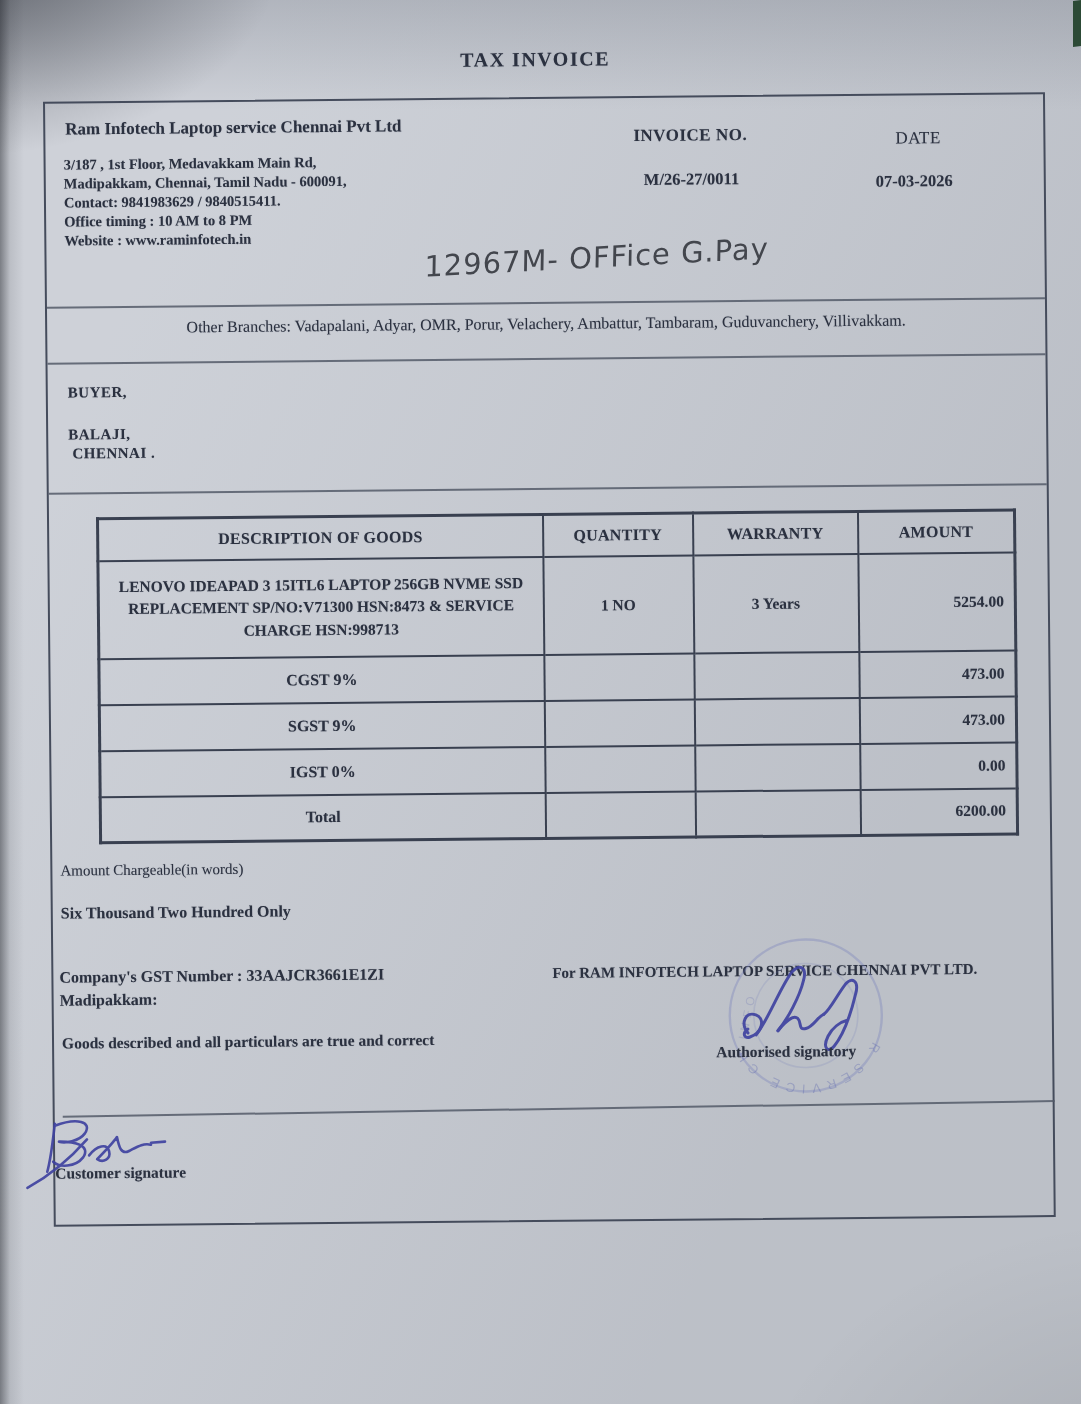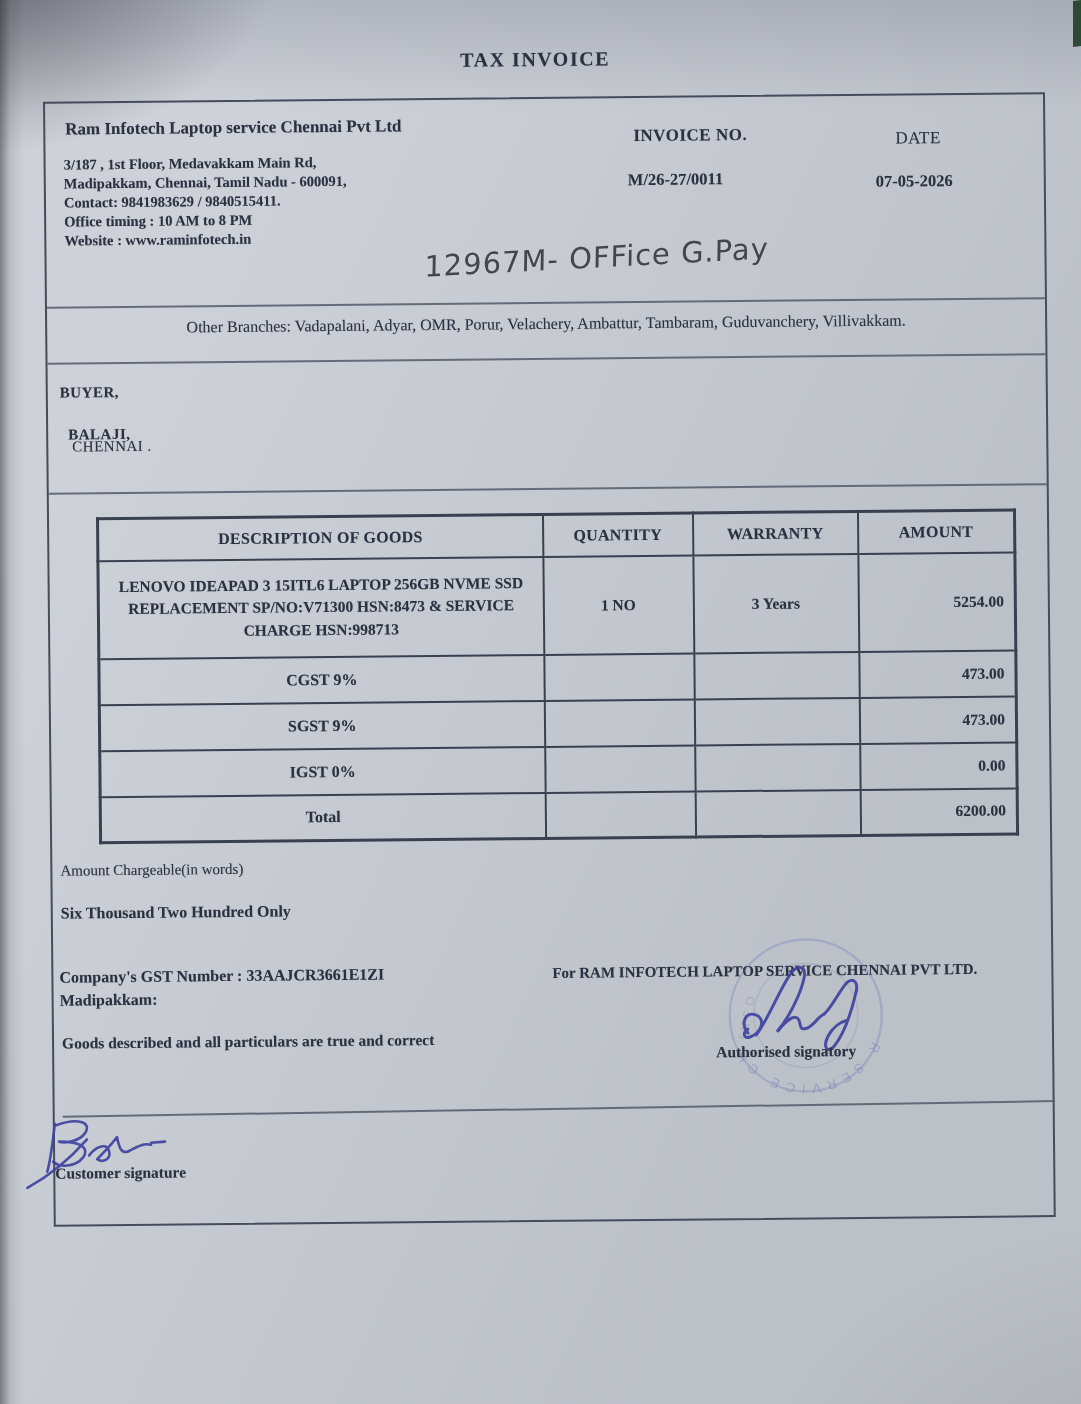--- a/index.html
+++ b/index.html
@@ -31,41 +31,41 @@
 
   .sheet {
     position:absolute; left:48px; top:97px; width:1002px; height:1125px;
     border:2px solid #454c5c;
   }
 
   .company-name { position:absolute; left:20px; top:16px; font-size:17px; font-weight:bold; }
   .company-address { position:absolute; left:18px; top:52px; font-size:14.5px; font-weight:bold; line-height:19px; }
 
   .inv-label  { position:absolute; left:588px; top:28px; font-size:17px; font-weight:bold; letter-spacing:0.5px; }
-  .inv-value  { position:absolute; left:582px; top:72px; font-size:16.5px; font-weight:bold; }
+  .inv-value  { position:absolute; left:598px; top:72px; font-size:16.5px; font-weight:bold; }
   .date-label { position:absolute; left:850px; top:33px; font-size:17px; font-weight:normal; letter-spacing:0.5px; }
   .date-value { position:absolute; left:830px; top:76px; font-size:16.5px; font-weight:bold; }
 
   .handwritten {
     position:absolute; left:330px; top:142px; width:440px; text-align:center;
     font-family:"DejaVu Sans", sans-serif; font-size:29px; color:#43464d;
     transform:rotate(-2.5deg) skewX(-4deg); letter-spacing:1px; white-space:nowrap;
   }
 
   .rule { position:absolute; left:0; right:0; height:2px; background:#535a68; opacity:0.85; }
   .rule-1 { top:203px; }
   .rule-2 { top:259px; }
   .rule-3 { top:389px; }
   .rule-4 { top:1009px; left:8px; right:-2px; transform:rotate(-0.35deg); }
 
   .branches { position:absolute; left:0; top:216px; width:100%; text-align:center; font-size:16px; }
 
-  .buyer-label { position:absolute; left:12px; top:281px; font-size:15px; font-weight:bold; letter-spacing:0.5px; }
+  .buyer-label { position:absolute; left:20px; top:281px; font-size:15px; font-weight:bold; letter-spacing:0.5px; }
   .buyer-name  { position:absolute; left:20px; top:323px; font-size:15px; font-weight:bold; letter-spacing:0.5px; }
-  .buyer-city  { position:absolute; left:24px; top:335px; font-size:15px; font-weight:normal; letter-spacing:0.5px; }
+  .buyer-city  { position:absolute; left:24px; top:342px; font-size:15px; font-weight:bold; letter-spacing:0.5px; }
 
   table.goods {
     position:absolute; left:47px; top:414px; width:917px;
     border-collapse:collapse; table-layout:fixed;
     border:3px solid #394050;
   }
   table.goods td, table.goods th { border:2px solid #394050; color:#2b3140; text-shadow:0 0 1px rgba(43,49,64,0.28); }
   table.goods th { font-size:16px; font-weight:bold; letter-spacing:0.3px; }
   tr.hdr-row   { height:42px; }
   tr.desc-row  { height:98px; }
@@ -107,21 +107,21 @@
         <div class="ink">3/187 , 1st Floor, Medavakkam Main Rd,</div>
         <div class="ink">Madipakkam, Chennai, Tamil Nadu - 600091,</div>
         <div class="ink">Contact: 9841983629 / 9840515411.</div>
         <div class="ink">Office timing : 10 AM to 8 PM</div>
         <div class="ink">Website : www.raminfotech.in</div>
       </div>
 
       <div class="inv-label ink">INVOICE NO.</div>
       <div class="inv-value ink">M/26-27/0011</div>
       <div class="date-label ink">DATE</div>
-      <div class="date-value ink">07-05-2026</div>
+      <div class="date-value ink">07-03-2026</div>
 
       <div class="handwritten">12967M- OFFice G.Pay</div>
 
       <div class="rule rule-1"></div>
       <div class="branches ink">Other Branches: Vadapalani, Adyar, OMR, Porur, Velachery, Ambattur, Tambaram, Guduvanchery, Villivakkam.</div>
       <div class="rule rule-2"></div>
 
       <div class="buyer-label ink">BUYER,</div>
       <div class="buyer-name ink">BALAJI,</div>
       <div class="buyer-city ink">CHENNAI .</div>

